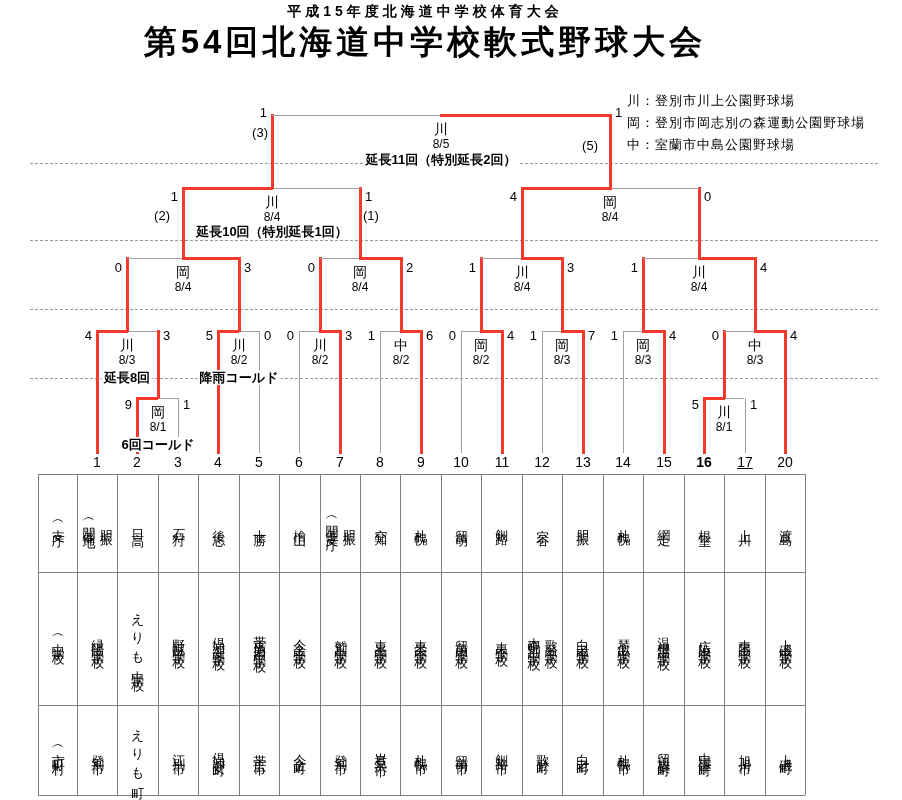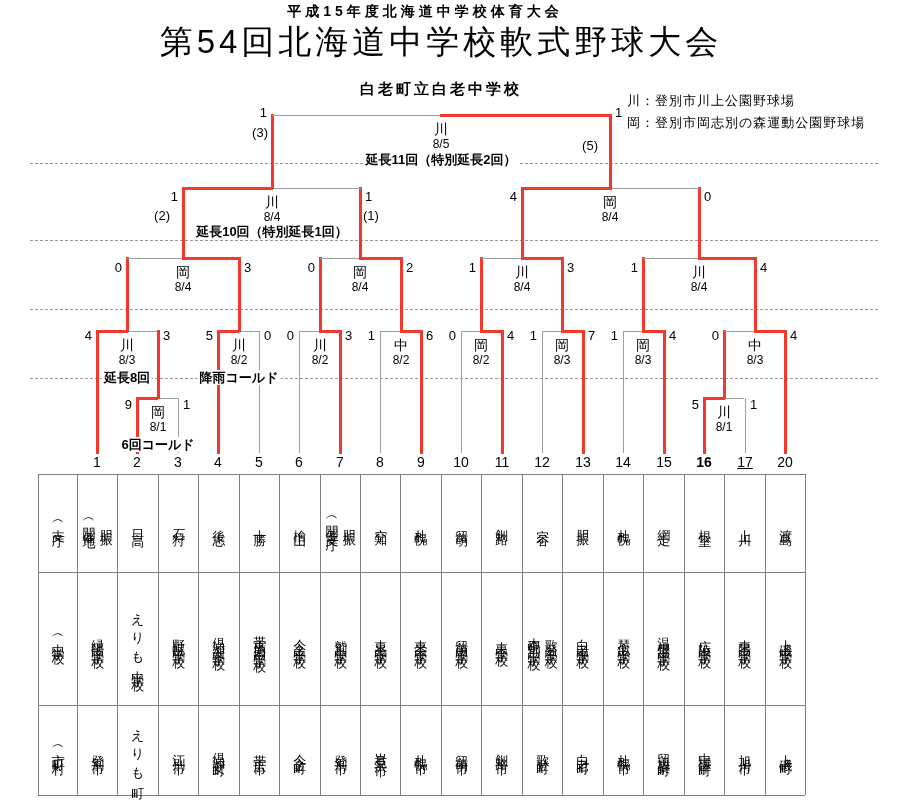--- a/index.html
+++ b/index.html
@@ -1,43 +1,43 @@
 <!DOCTYPE html>
 <html><head>
 <meta charset="utf-8">
 <style>
   html,body{margin:0;padding:0;background:#fff;}
   .stage{position:relative;width:902px;height:800px;background:#fff;overflow:hidden;
          font-family:"Liberation Sans","DejaVu Sans",sans-serif;color:#000;}
   .subtitle{position:absolute;left:125px;top:3px;width:600px;text-align:center;
             font-size:14px;letter-spacing:4px;font-weight:bold;}
-  .main-title{position:absolute;left:56px;top:20px;width:770px;text-align:center;
-              font-size:33px;letter-spacing:4px;font-weight:normal;}
+  .main-title{position:absolute;left:40px;top:20px;width:770px;text-align:center;
+              font-size:33px;letter-spacing:4px;font-weight:bold;}
   .champion{position:absolute;left:291px;top:80px;width:300px;text-align:center;
             font-size:15px;letter-spacing:3px;font-weight:bold;}
   .legend{position:absolute;left:627px;top:90px;font-size:13px;line-height:22px;letter-spacing:1px;}
   .score{font-size:13px;line-height:15px;position:absolute;}
   .venue{font-size:14px;line-height:15px;position:absolute;white-space:nowrap;transform:translateX(-50%);}
   .date{font-size:12px;line-height:14px;position:absolute;white-space:nowrap;transform:translateX(-50%);}
   .note{font-size:13px;font-weight:bold;line-height:15px;position:absolute;white-space:nowrap;
         transform:translateX(-50%);background:#fff;padding:0 2px;}
   .tb{font-size:13px;line-height:15px;position:absolute;}
   .num{font-size:14px;line-height:15px;position:absolute;text-align:center;}
   .vt{writing-mode:vertical-rl;text-orientation:mixed;font-size:13px;letter-spacing:4px;line-height:1.25;}
 </style>
 </head>
 <body>
 
 <div class="stage" id="stage">
   <div class="subtitle">平成15年度北海道中学校体育大会</div>
   <div class="main-title">第54回北海道中学校軟式野球大会</div>
-  <div class="champion">白老町立白老中学校</div>
   <div class="legend" id="legend">
       <div>川：登別市川上公園野球場</div>
       <div>岡：登別市岡志別の森運動公園野球場</div>
+      <div>中：室蘭市中島公園野球場</div>
     </div>
 <div style="position: absolute; left: 30px; top: 163px; width: 848px; height: 0px; border-top: 1px dashed rgb(153, 153, 153);"></div>
     <div style="position: absolute; left: 30px; top: 240px; width: 848px; height: 0px; border-top: 1px dashed rgb(153, 153, 153);"></div>
     <div style="position: absolute; left: 30px; top: 309px; width: 848px; height: 0px; border-top: 1px dashed rgb(153, 153, 153);"></div>
     <div style="position: absolute; left: 30px; top: 378px; width: 848px; height: 0px; border-top: 1px dashed rgb(153, 153, 153);"></div>
     <div style="position: absolute; left: 136px; top: 397px; width: 3px; height: 57px; background: rgb(242, 57, 44);"></div>
     <div style="position: absolute; left: 178px; top: 398px; width: 1px; height: 55px; background: rgb(160, 160, 160);"></div>
     <div style="position: absolute; left: 136px; top: 397px; width: 22px; height: 3px; background: rgb(242, 57, 44);"></div>
     <div style="position: absolute; left: 158px; top: 398px; width: 20px; height: 1px; background: rgb(160, 160, 160);"></div>
     <div class="score" style="position: absolute; top: 397px; left: 72px; width: 60px; text-align: right;">9</div>

